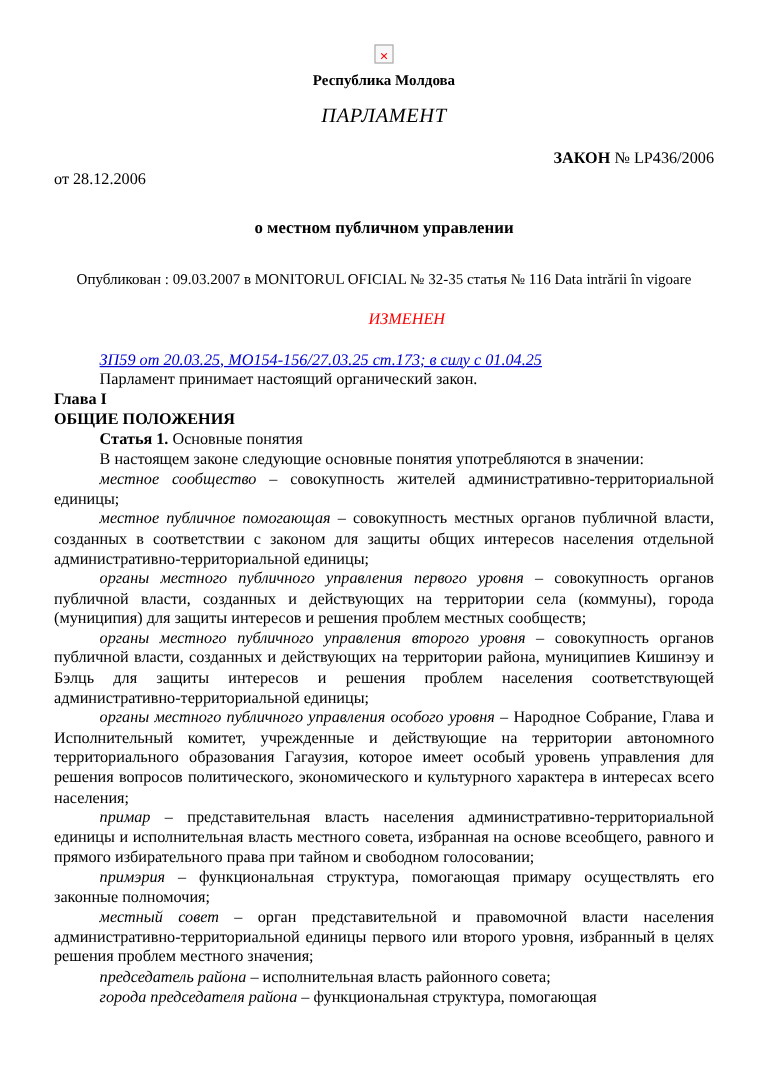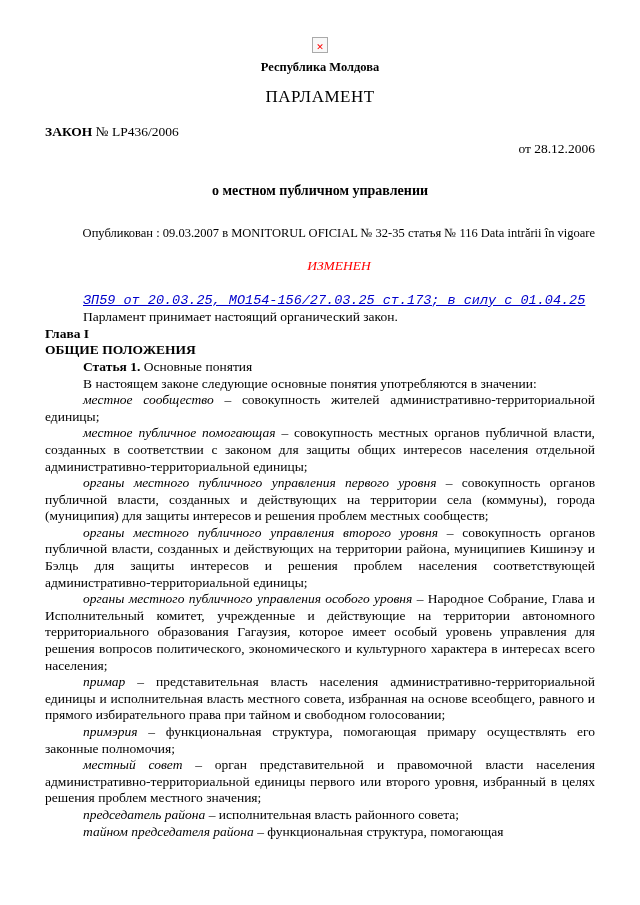--- a/index.html
+++ b/index.html
@@ -44,57 +44,57 @@
     text-align: center;
     font-weight: bold;
     font-size: 12.5px;
     margin-bottom: 12px;
   }
   .parliament {
     text-align: center;
     font-size: 17px;
     letter-spacing: 0.5px;
     margin-bottom: 16px;
+    font-style: italic;
   }
   .law-line {
-    text-align: left;
+    text-align: right;
     font-size: 13.5px;
   }
   .law-line .b { font-weight: bold; }
   .law-date {
-    text-align: right;
+    text-align: left;
     margin-bottom: 25px;
   }
   .doc-title {
     text-align: center;
     font-weight: bold;
     font-size: 14px;
     margin-bottom: 26px;
   }
   .published {
     font-size: 12.5px;
     margin-bottom: 17px;
-    text-align: right;
+    text-align: center;
   }
   .amended {
     color: var(--amended_red, #ff0000);
     font-style: italic;
     text-indent: 38px;
     margin-bottom: 17px;
     text-align: center;
   }
   .amend-link-row {
     text-indent: 38px;
   }
   a.amend-link {
     color: var(--link_blue, #0000cc);
     font-style: italic;
     text-decoration: underline;
     cursor: pointer;
-    font-family: Liberation Mono, monospace;
   }
   p {
     margin: 0;
     text-indent: 38px;
     text-align: justify;
   }
   p.centerb {
     text-align: left;
     text-indent: 0;
     font-weight: bold;
@@ -149,15 +149,15 @@
   <p class="def"><i>органы местного публичного управления особого уровня</i> <span>– Народное Собрание, Глава и Исполнительный комитет, учрежденные и действующие на территории автономного территориального образования Гагаузия, которое имеет особый уровень управления для решения вопросов политического, экономического и культурного характера в интересах всего населения;</span></p>
 
   <p class="def"><i>примар</i> <span>– представительная власть населения административно-территориальной единицы и исполнительная власть местного совета, избранная на основе всеобщего, равного и прямого избирательного права при тайном и свободном голосовании;</span></p>
 
   <p class="def"><i>примэрия</i> <span>– функциональная структура, помогающая примару осуществлять его законные полномочия;</span></p>
 
   <p class="def"><i>местный совет</i> <span>– орган представительной и правомочной власти населения административно-территориальной единицы первого или второго уровня, избранный в целях решения проблем местного значения;</span></p>
 
   <p class="def"><i>председатель района</i> <span>– исполнительная власть районного совета;</span></p>
 
-  <p class="def"><i>тайном председателя района</i> <span>– функциональная структура, помогающая</span></p>
+  <p class="def"><i>города председателя района</i> <span>– функциональная структура, помогающая</span></p>
 
 </div>
 
 </body></html>

